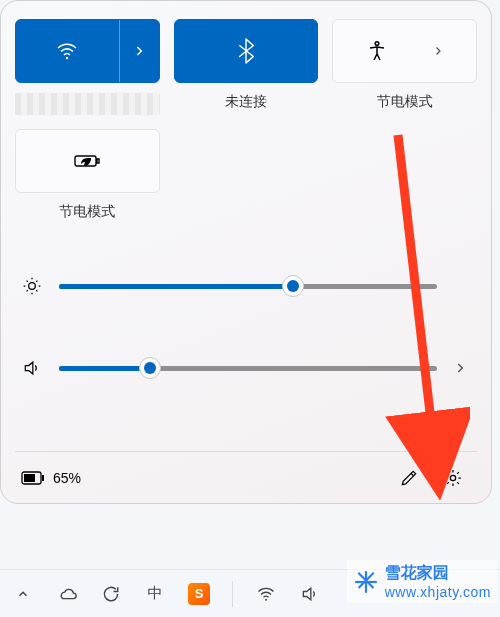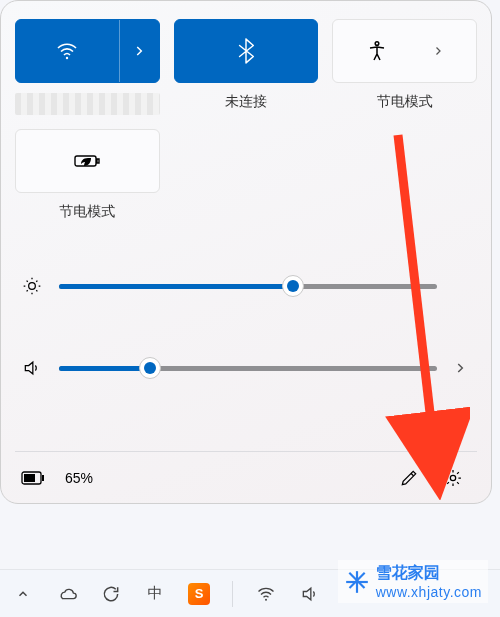--- a/index.html
+++ b/index.html
@@ -123,21 +123,21 @@
   }
   .bottom-bar {
     margin-top: auto;
     height: 52px;
     border-top: 1px solid #dcdce0;
     display: flex;
     align-items: center;
     padding: 0 6px;
     gap: 8px;
   }
-  .battery-group { display: flex; align-items: center; gap: 20px; font-size: 14px; color: #000; }
+  .battery-group { display: flex; align-items: center; gap: 8px; font-size: 14px; color: #000; }
   .spacer { flex: 1; }
   .icon-btn {
     width: 36px; height: 36px;
     display: flex; align-items: center; justify-content: center;
     border-radius: 4px;
     cursor: pointer;
     color: #222;
   }
   .taskbar {
     position: absolute;
@@ -170,21 +170,21 @@
     width: 1px;
     height: 26px;
     background: #d8dbe0;
   }
   .arrow-annot {
     position: absolute;
     pointer-events: none;
   }
   .watermark {
     position: absolute;
-    right: 12px;
+    right: 3px;
     bottom: 14px;
     display: flex;
     align-items: center;
     gap: 6px;
     color: #2a7ff0;
     font-size: 16px;
     font-weight: 600;
     padding: 3px 6px;
     background: rgba(255,255,255,0.6);
   }

